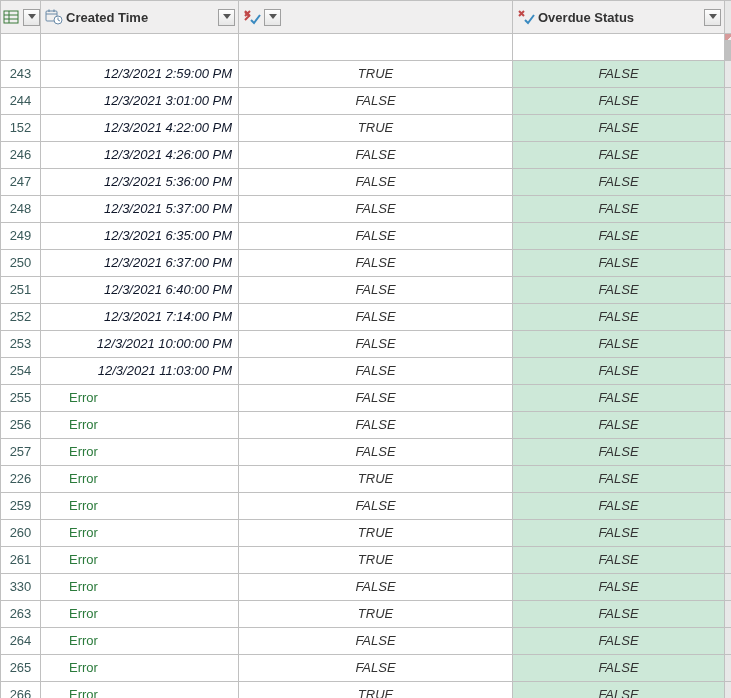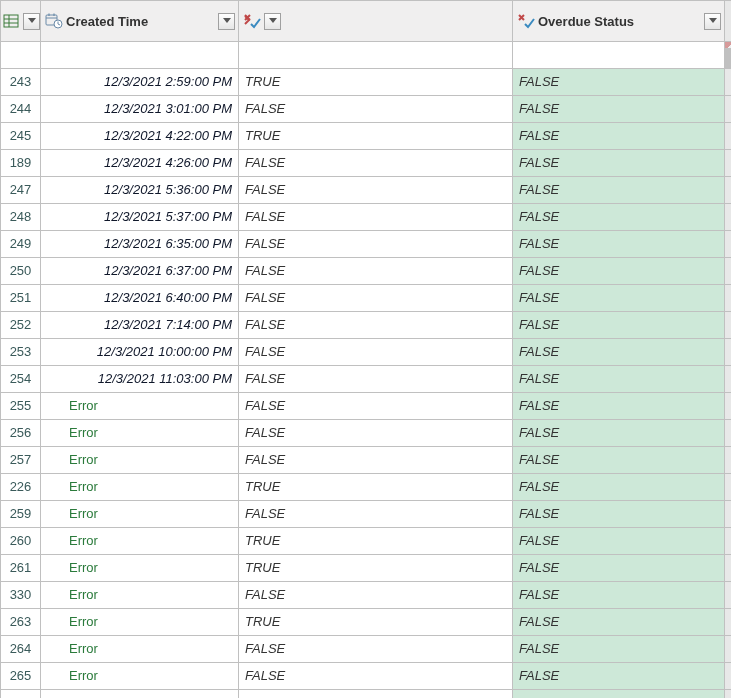--- a/index.html
+++ b/index.html
@@ -14,21 +14,21 @@
   .grid {
     display: grid;
     grid-template-columns: 39px 197px 273px 211px 11px;
     background: #c0c0c0;
     gap: 1px;
     border-top: 1px solid #c0c0c0;
     border-left: 1px solid #c0c0c0;
   }
   .hdr {
     background: #f0efef;
-    height: 40px;
+    height: 32px;
     display: flex;
     align-items: center;
     position: relative;
     font-size: 13px;
     color: #333;
   }
   .hdr.spacer { background: #e8e8e8; }
   .hdr .icon { width: 18px; height: 18px; margin: 0 3px 0 4px; flex: 0 0 auto; display:flex; align-items:center; justify-content:center;}
   .hdr .label { flex: 1 1 auto; white-space: nowrap; overflow: hidden; font-weight: 600; color:#333;}
   .dd {
@@ -58,21 +58,21 @@
     background: #ffffff;
     height: 26px;
     line-height: 26px;
     padding: 0 6px;
     font-size: 13px;
     overflow: hidden;
     white-space: nowrap;
   }
   .cell.time { text-align: right; font-style: italic; color: #0f172a; }
   .cell.err  { text-align: left; color: #2a7a3b; font-style: normal; padding-left: 28px; }
-  .cell.bool { text-align: left; font-style: italic; color: #333; }
+  .cell.bool { text-align: center; font-style: italic; color: #333; }
   .cell.green { background: #cde8d8; }
   .edge { background: #e8e8e8; }
   .corner-icon { display:flex; align-items:center; justify-content:center; }
 </style>
 </head>
 <body>
 
 <div class="grid" id="grid">
 
   <div class="hdr corner-icon">
@@ -153,26 +153,26 @@
 <div class="rownum">243</div>
     <div class="cell time">12/3/2021 2:59:00 PM</div>
     <div class="cell bool">TRUE</div>
     <div class="cell bool green">FALSE</div>
     <div class="edge"></div>
     <div class="rownum">244</div>
     <div class="cell time">12/3/2021 3:01:00 PM</div>
     <div class="cell bool">FALSE</div>
     <div class="cell bool green">FALSE</div>
     <div class="edge"></div>
-    <div class="rownum">245</div>
+    <div class="rownum">152</div>
     <div class="cell time">12/3/2021 4:22:00 PM</div>
     <div class="cell bool">TRUE</div>
     <div class="cell bool green">FALSE</div>
     <div class="edge"></div>
-    <div class="rownum">189</div>
+    <div class="rownum">246</div>
     <div class="cell time">12/3/2021 4:26:00 PM</div>
     <div class="cell bool">FALSE</div>
     <div class="cell bool green">FALSE</div>
     <div class="edge"></div>
     <div class="rownum">247</div>
     <div class="cell time">12/3/2021 5:36:00 PM</div>
     <div class="cell bool">FALSE</div>
     <div class="cell bool green">FALSE</div>
     <div class="edge"></div>
     <div class="rownum">248</div>

